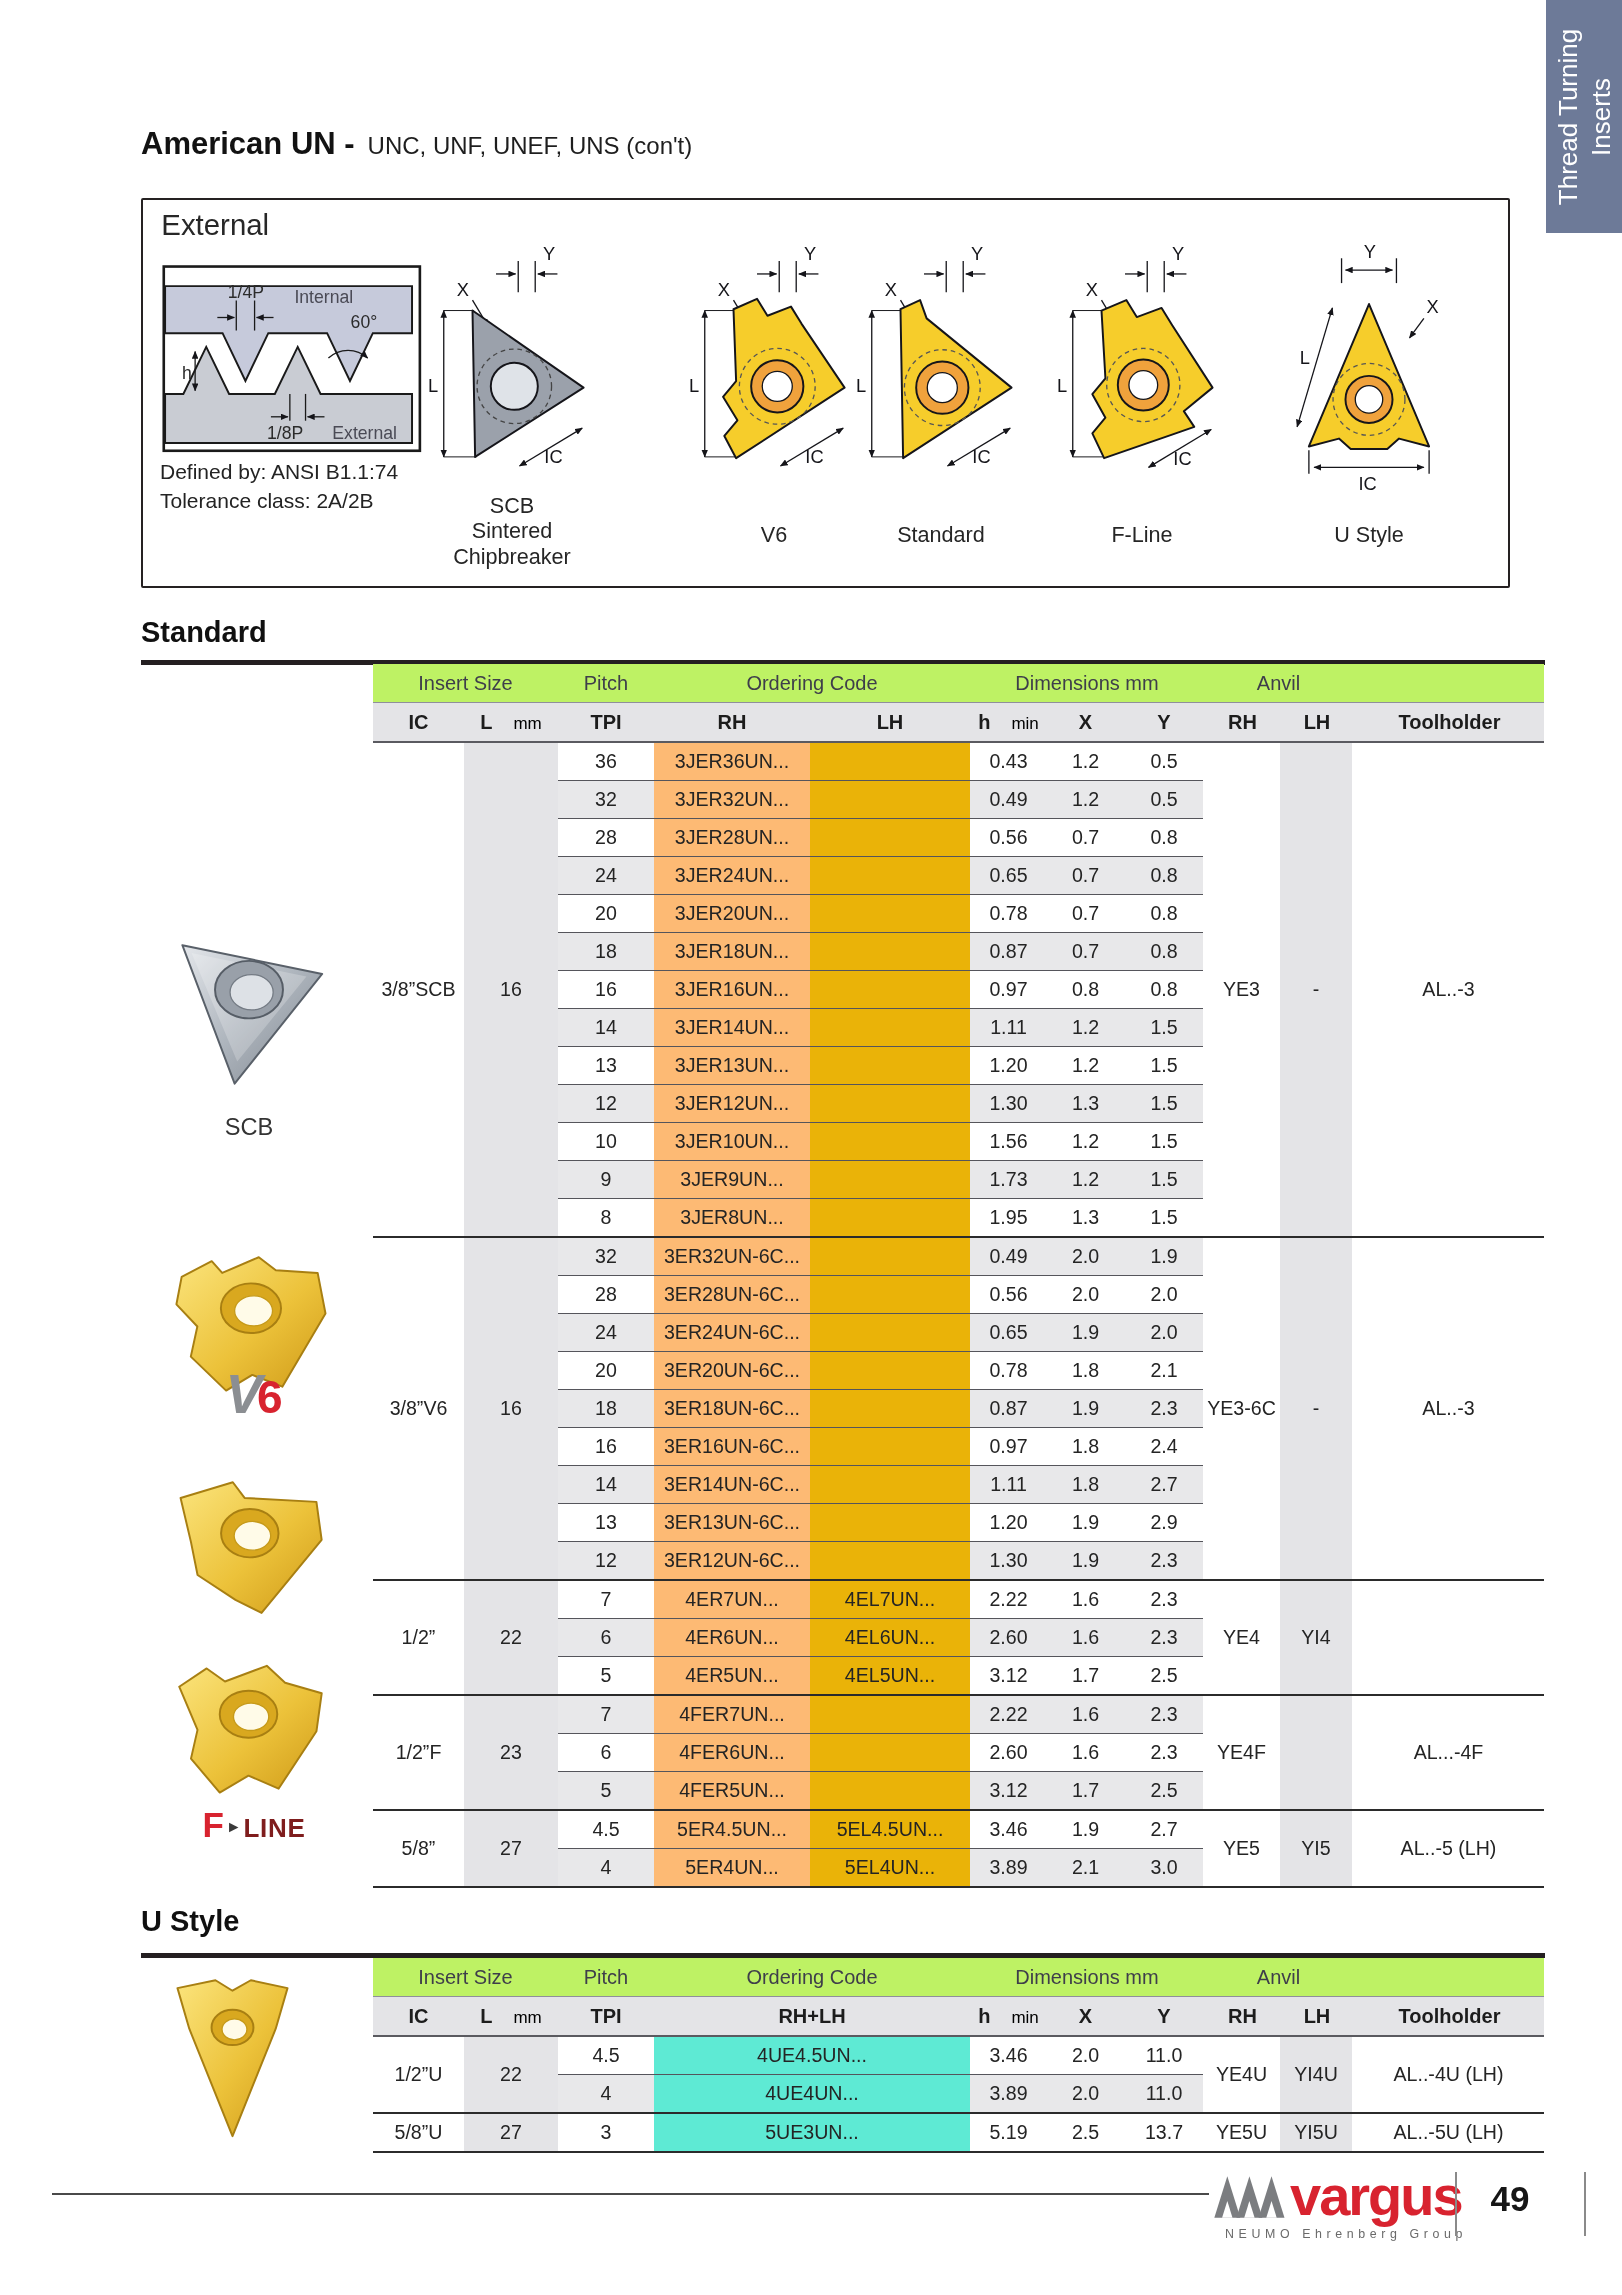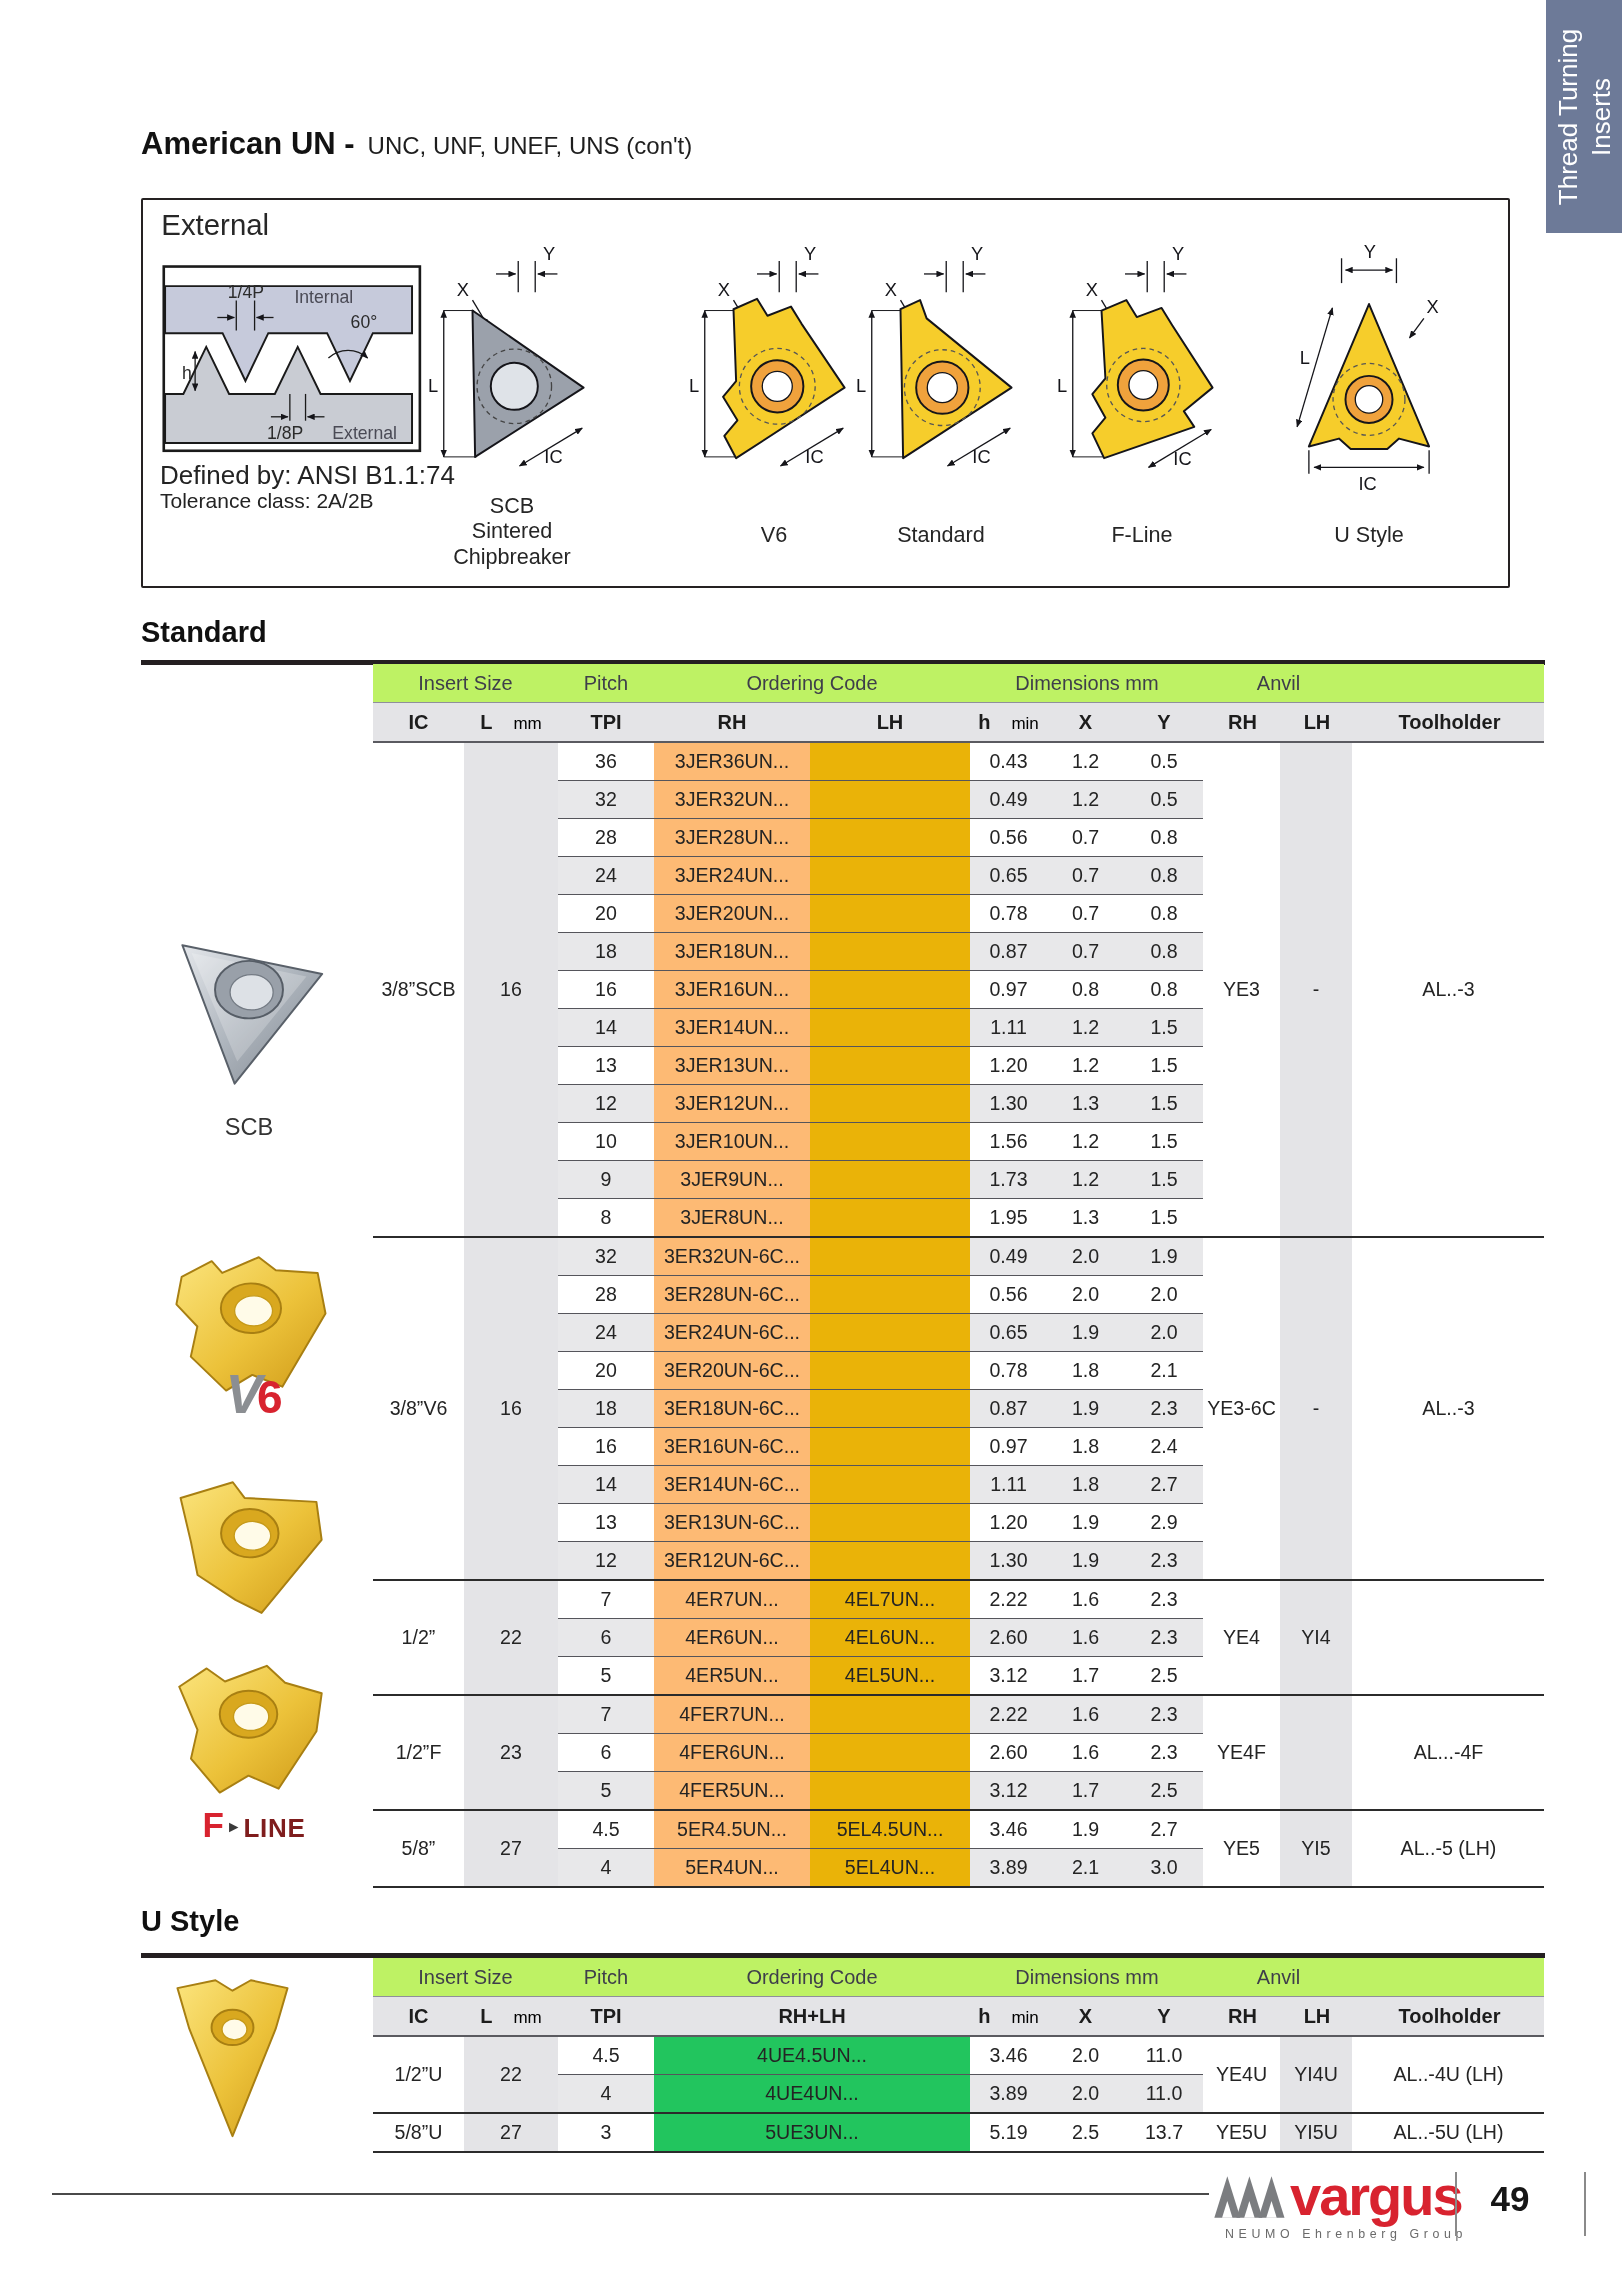--- a/index.html
+++ b/index.html
@@ -15,21 +15,21 @@
 
   
   .title-row{position:absolute;left:141px;top:126px;display:flex;align-items:baseline;gap:13px;}
   .title-main{font-size:31px;font-weight:bold;color:#121212;}
   .title-sub{font-size:24px;color:#1e1e1e;}
 
   
   .ext-box{position:absolute;left:141px;top:198px;width:1365px;height:386px;
            border:2.6px solid #252122;border-radius:2px;background:#fff;}
   .ext-heading{position:absolute;left:18.3px;top:7.9px;font-size:29.4px;color:#272727;}
-  .ext-defined{position:absolute;left:17px;top:260px;font-size:26px;color:#232323;}
+  .ext-defined{position:absolute;left:17px;top:260px;font-size:21px;color:#232323;}
   .ext-tol{position:absolute;left:17px;top:289px;font-size:21px;color:#232323;}
   .fig{position:absolute;top:30px;width:196px;height:263px;}
   .fig-cap{position:absolute;width:222px;text-align:center;font-size:21.6px;color:#262626;line-height:1.18;}
   svg text{font-family:"Liberation Sans",sans-serif;}
 
   
   .sec-title{position:absolute;left:141px;font-size:29px;font-weight:bold;color:#101010;}
   .rule{position:absolute;left:141px;width:1404px;height:4.6px;background:#241f21;}
 
   
@@ -50,21 +50,21 @@
   .rows{display:flex;flex-direction:column;}
   .row{display:grid;grid-template-columns:96px 156px 160px 77px 77px 80px;height:37px;
        border-bottom:1.3px solid #55555b;}
   .urow{display:grid;grid-template-columns:96px 316px 77px 77px 80px;height:37px;
         border-bottom:1.3px solid #55555b;}
   .row:last-child,.urow:last-child{border-bottom:none;}
   .row>span,.urow>span{display:flex;align-items:center;justify-content:center;height:100%;}
   .row.g,.urow.g{background:#e8e8ea;}
   .cr{background:#fdba74;}
   .cl{background:#eab308;}
-  .cu{background:#22c55e;}
+  .cu{background:#5eead4;}
 
   
   .side-label{position:absolute;width:196px;text-align:center;font-size:23.6px;color:#333;}
   .v6-logo{position:absolute;left:141px;top:1362px;width:226px;text-align:center;}
   .v6-v{font-size:55px;font-weight:bold;font-style:italic;color:#8b8e92;letter-spacing:-2.6px;}
   .v6-6{font-size:46px;font-weight:bold;color:#d8232f;margin-left:-2.6px;}
   .fline-logo{position:absolute;left:141px;top:1805px;width:226px;text-align:center;font-weight:bold;}
   .fl-f{font-size:35px;color:#d8232f;}
   .fl-arrow{font-size:15.7px;color:#3a3a3a;margin:0 2px;vertical-align:5.2px;}
   .fl-line{font-size:26px;color:#7f1d1d;letter-spacing:0.7px;}

